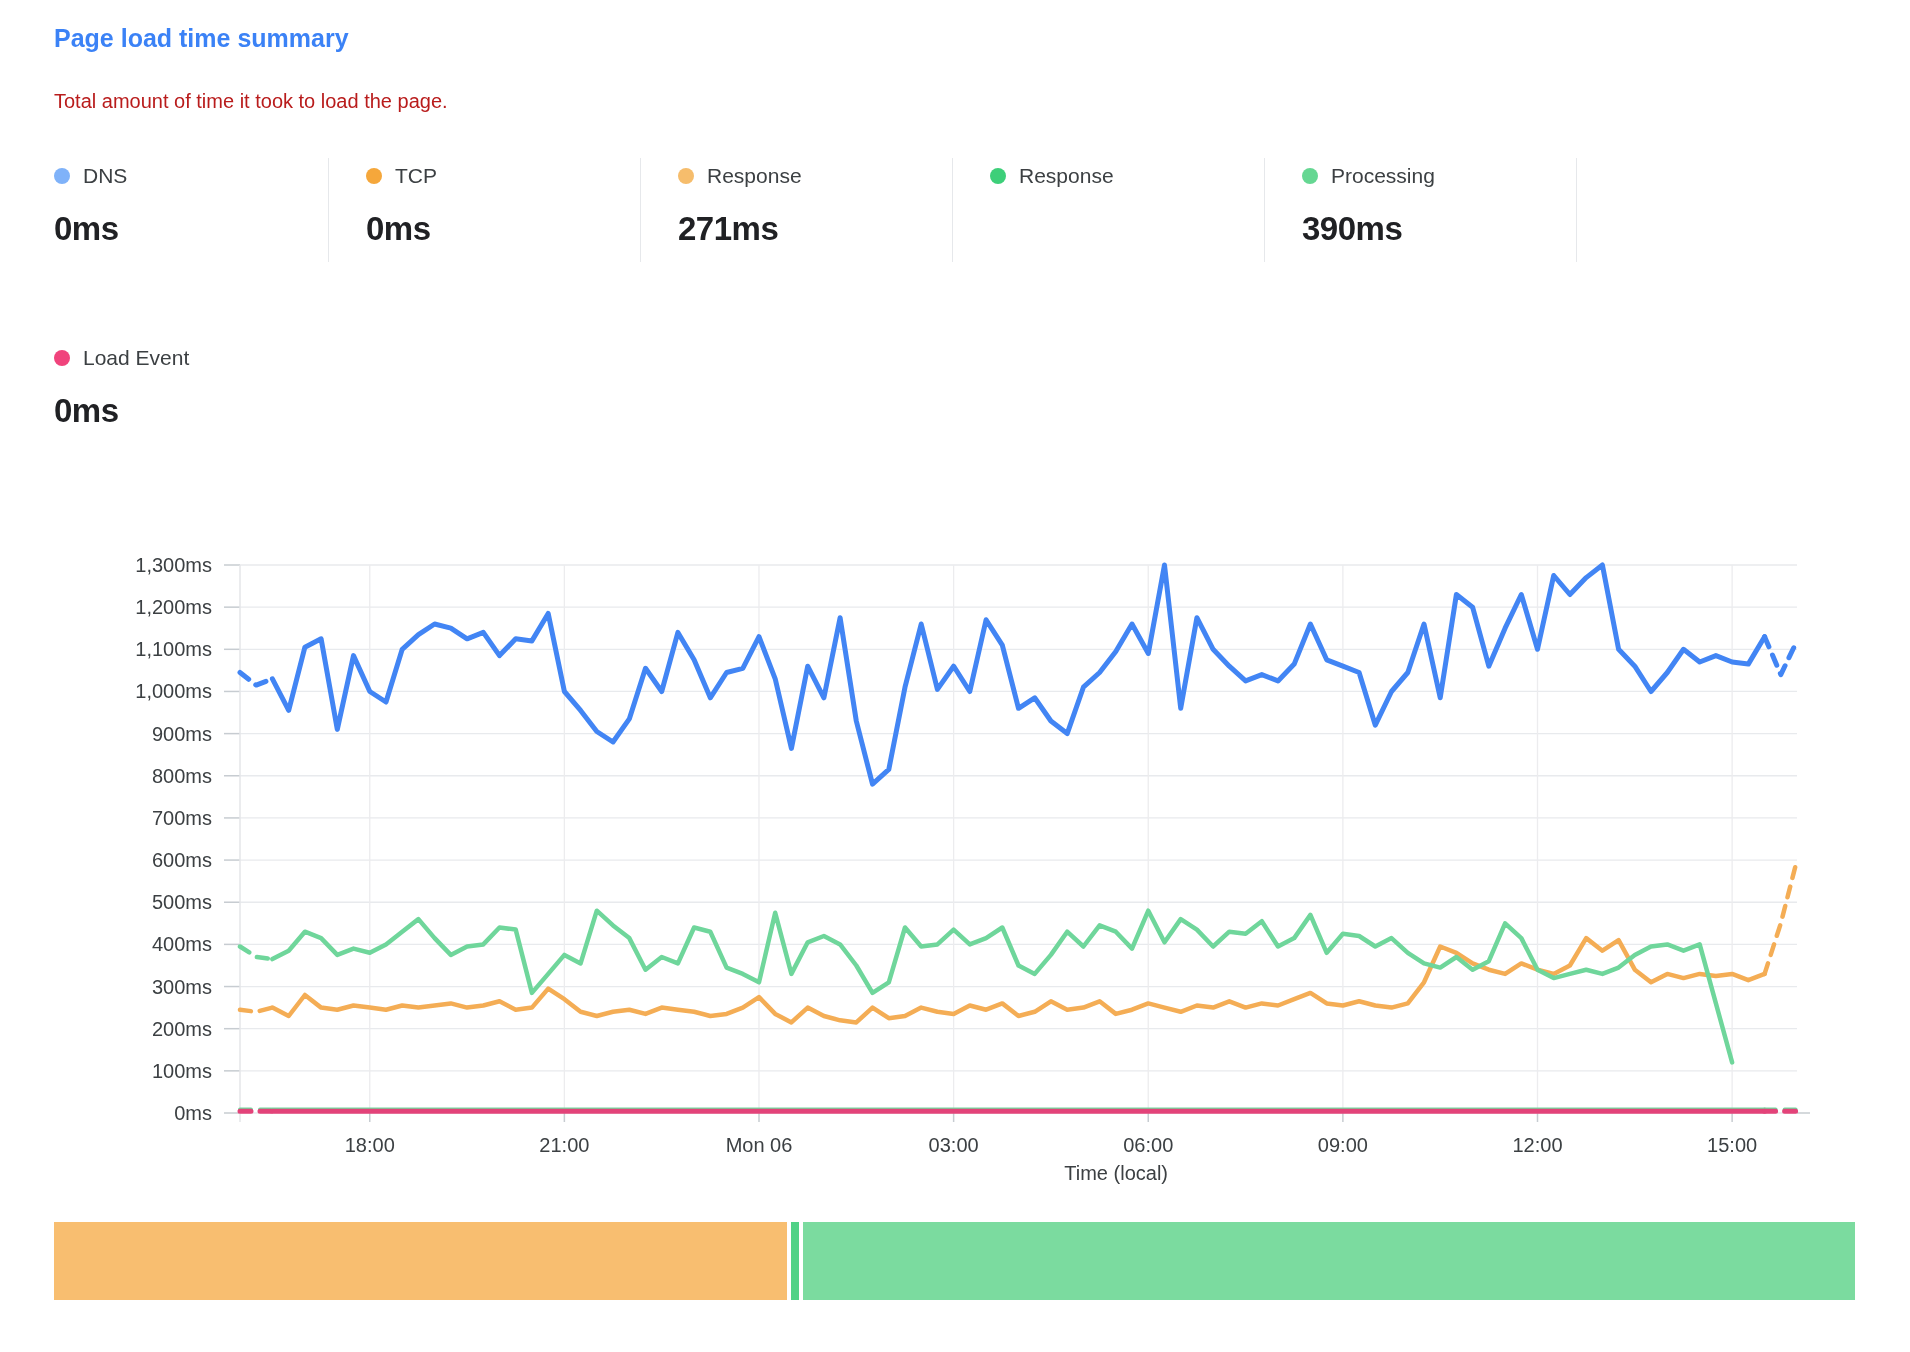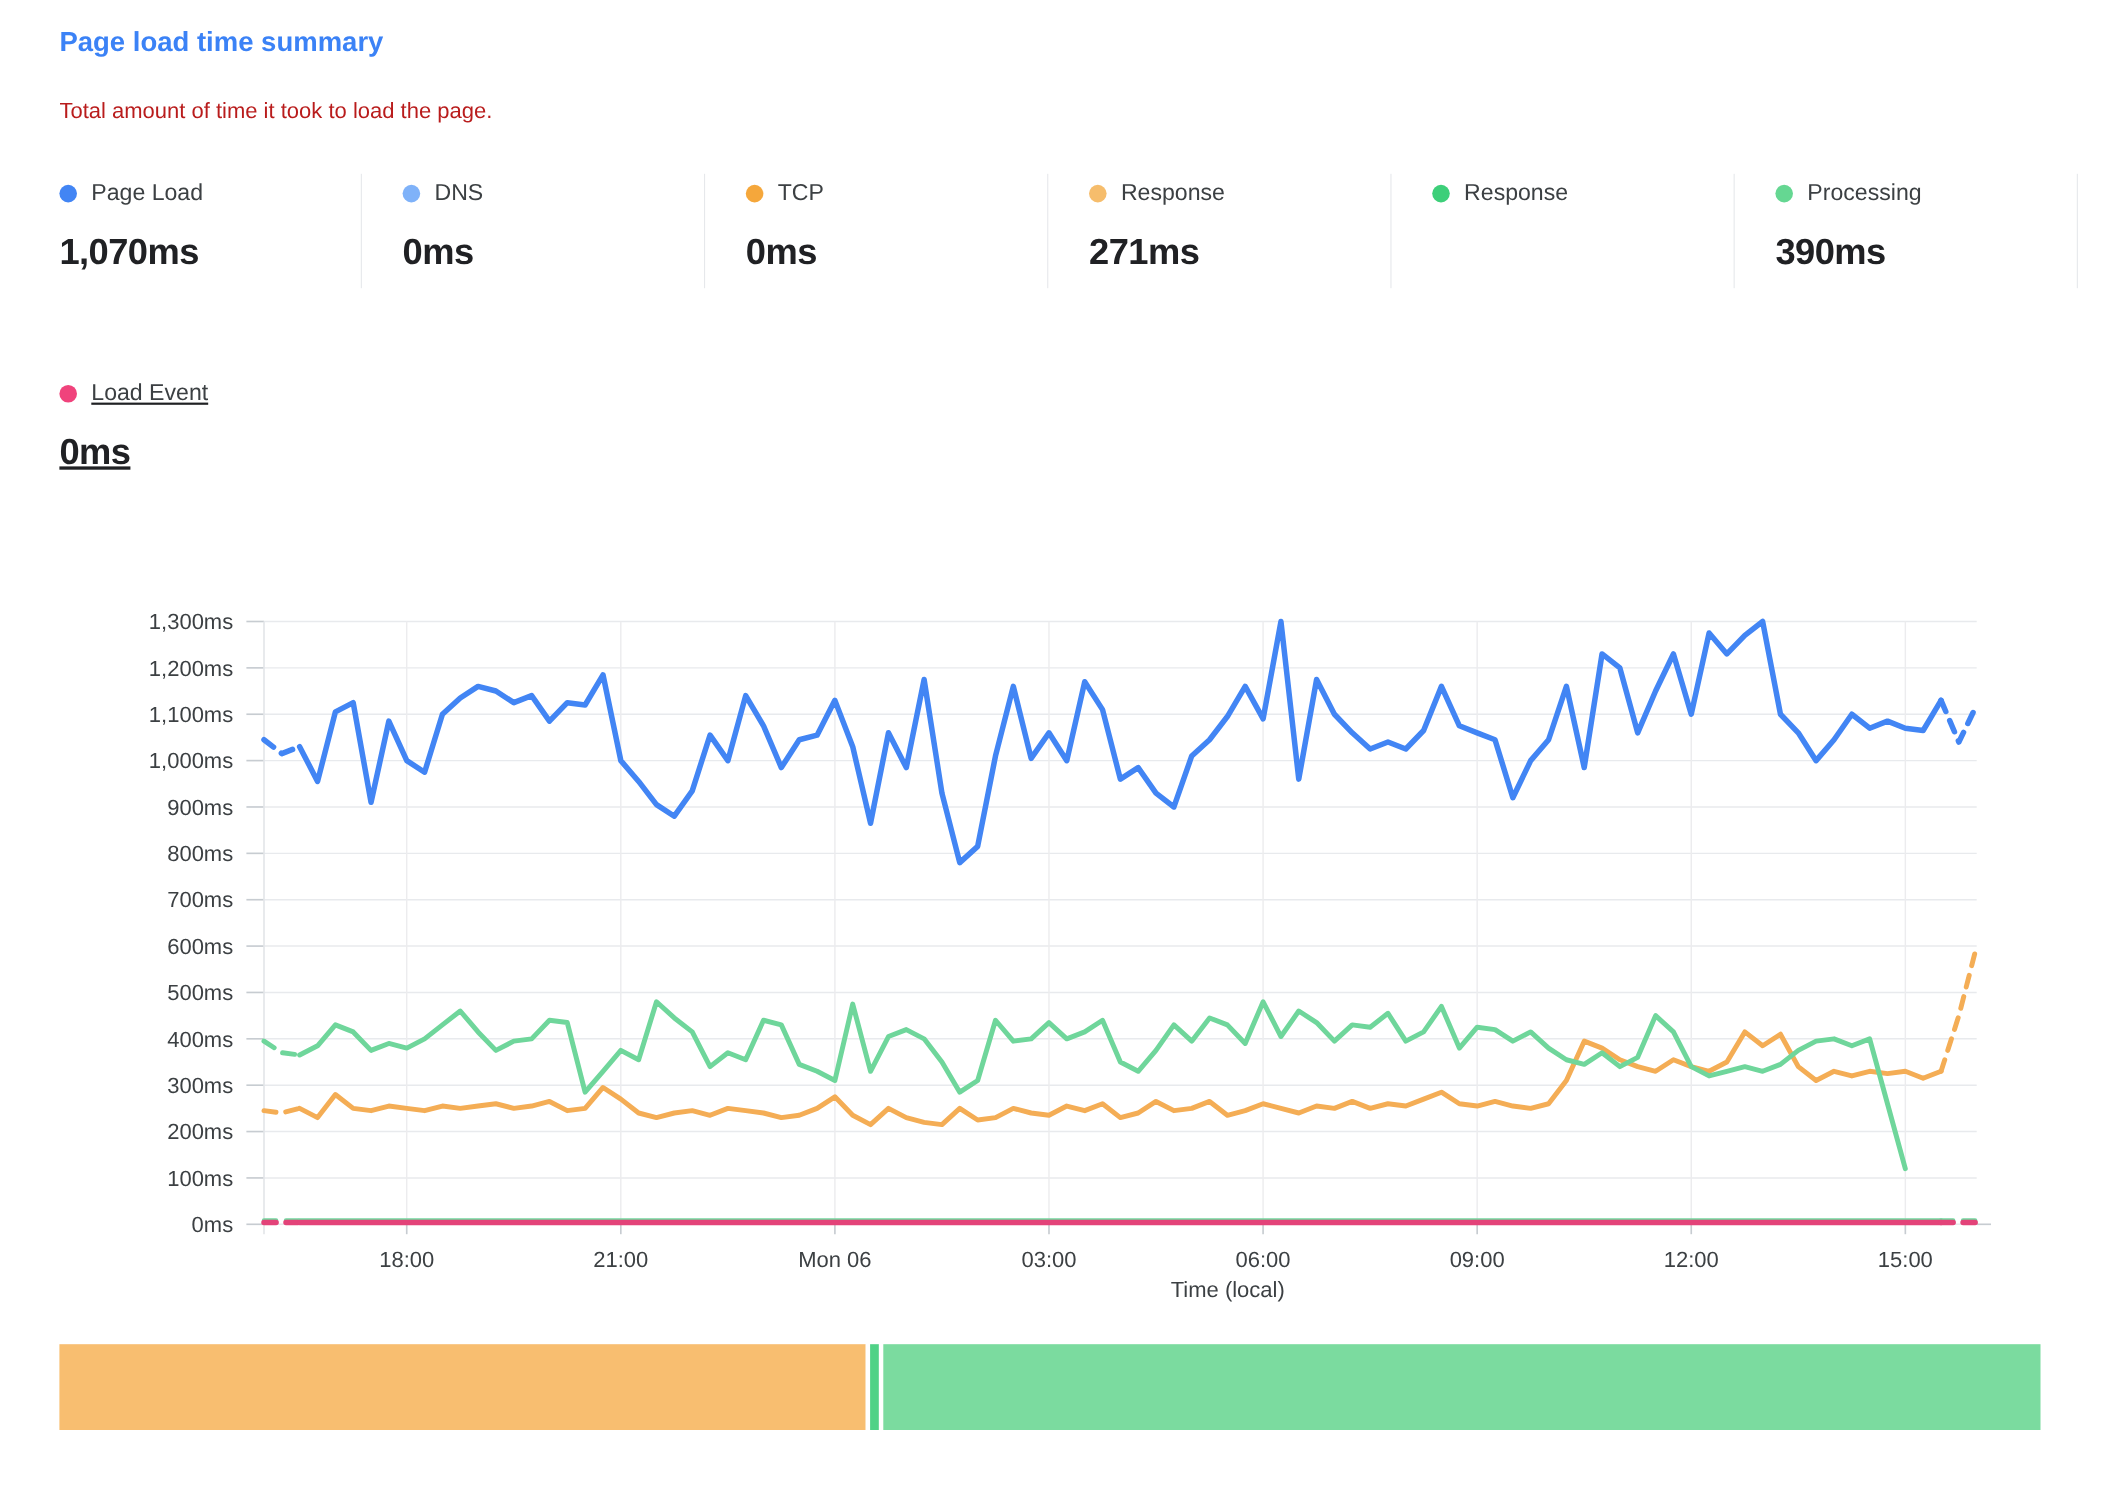--- a/index.html
+++ b/index.html
@@ -3,47 +3,40 @@
 <meta charset="utf-8">
 <style>
   html,body{margin:0;padding:0;background:#ffffff;}
   body{width:1910px;height:1352px;position:relative;overflow:hidden;
        font-family:"Liberation Sans","DejaVu Sans",sans-serif;color:#202124;}
   .abs{position:absolute;}
   #page-title{left:54px;top:24px;font-size:25px;font-weight:700;color:#3b82f6;}
   #page-subtitle{left:54px;top:90px;font-size:20px;color:#b91c1c;}
   .legend-row{left:17px;display:flex;}
   #legend-row-1{top:158px;}
-  #legend-row-2{top:340px;text-decoration:underline;}
+  #legend-row-2{top:340px;}
   .metric{width:312px;box-sizing:border-box;padding:6px 0 14px 37px;}
   #legend-row-1 .metric{border-right:1px solid #e6e8eb;}
   .m-head{display:flex;align-items:center;gap:13px;}
   .dot{width:16px;height:16px;border-radius:50%;flex:0 0 auto;}
   .m-label{font-size:21px;color:#3c4043;}
   .m-value{font-size:33px;font-weight:700;color:#202124;margin-top:22px;letter-spacing:-0.5px;}
   #chart-svg{left:0;top:0;}
   .tk{font-size:20px;fill:#3c4043;font-family:"Liberation Sans","DejaVu Sans",sans-serif;}
   #x-axis-title{left:868px;top:1162px;width:300px;text-align:right;font-size:20px;color:#3c4043;}
   #timeline-bar{left:54px;top:1222px;width:1801px;height:78px;display:flex;}
   .bar-seg{height:100%;}
 </style>
 </head>
 <body>
 
 <div class="abs" id="page-title">Page load time summary</div>
 <div class="abs" id="page-subtitle">Total amount of time it took to load the page.</div>
 
 <div class="abs legend-row" id="legend-row-1">
-    <div class="metric">
-      <div class="m-head">
-        <span class="dot" style="background:#4285F4"></span>
-        <span class="m-label">Page Load</span>
-      </div>
-      <div class="m-value">1,070ms</div>
-    </div>
     <div class="metric">
       <div class="m-head">
         <span class="dot" style="background:#7FB2F9"></span>
         <span class="m-label">DNS</span>
       </div>
       <div class="m-value">0ms</div>
     </div>
     <div class="metric">
       <div class="m-head">
         <span class="dot" style="background:#F5A73B"></span>

